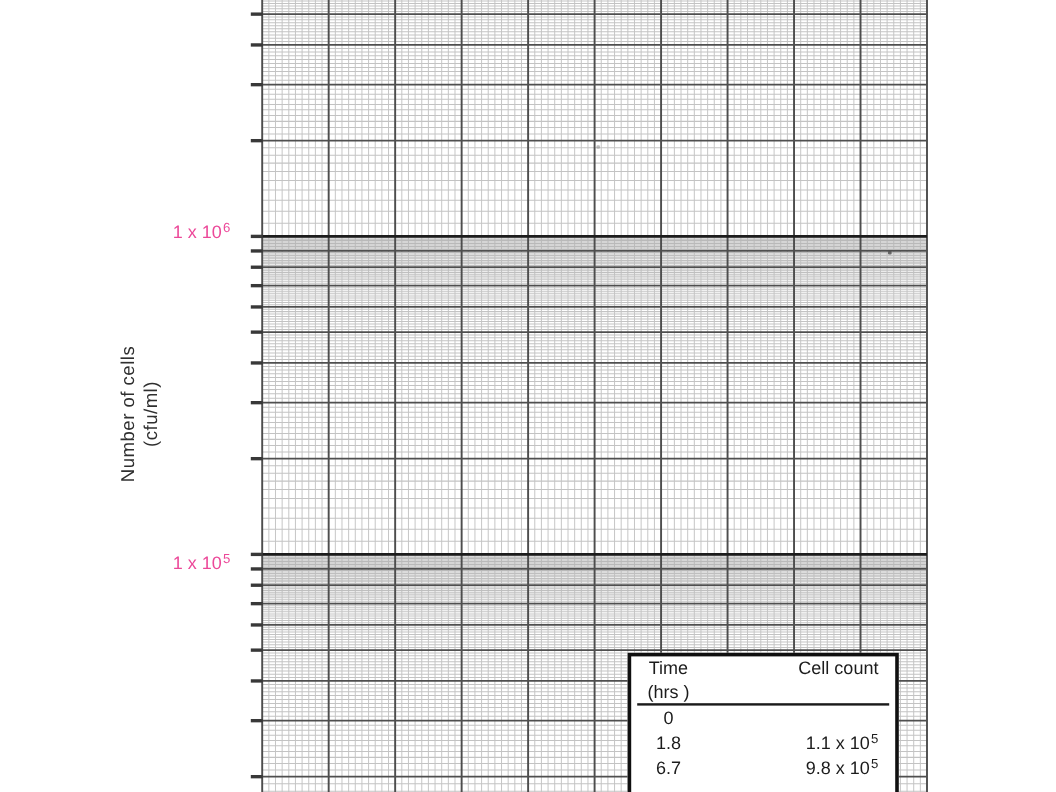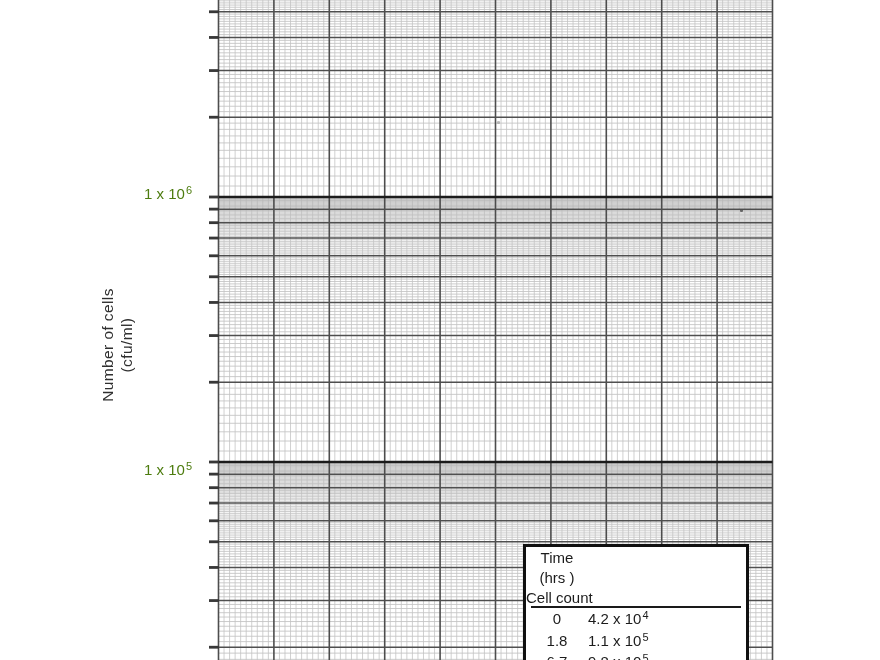--- a/index.html
+++ b/index.html
@@ -10,34 +10,34 @@
   }
   #grid{position:absolute;left:0;top:0;}
   .y-axis-label{
     position:absolute; left:117px; top:345px;
     transform:translate(-50%,-50%) rotate(-90deg);
     text-align:center; font-size:15.5px; line-height:19px;
     letter-spacing:.4px; white-space:nowrap; color:#2f2f2f; z-index:3;
   }
   .y-tick-label{
     position:absolute; left:116px; width:76px; text-align:right;
-    font-size:15px; color:#4d7c0f; z-index:3; white-space:nowrap;
+    font-size:15px; color:#ec4899; z-index:3; white-space:nowrap;
   }
   #ytick-e6{top:185px;}
   #ytick-e5{top:461px;}
   .sup{font-size:11px; position:relative; top:-5px; margin-left:1px;}
   .table-box{
     position:absolute; left:523px; top:544px; width:220px; height:135px;
     background:#ffffff; border:3px solid #101010; z-index:4;
     font-size:15px; color:#1c1c1c;
   }
   .tb-title{text-align:center; margin-top:5px; line-height:18px;}
-  .tb-head{display:flex; margin-top:1px; line-height:20px;flex-direction:column;}
+  .tb-head{display:flex; margin-top:1px; line-height:20px;}
   .tb-col-time{width:62px; text-align:center; flex:none;}
-  .tb-col-count{flex:1; text-align:left; }
+  .tb-col-count{flex:1; text-align:right; padding-right:14px;}
   .tb-rule{border-top:2px solid #1a1a1a; margin:-2px 5px 0 5px;}
   .tb-rows{margin-top:1px;}
   .t-row{display:flex; line-height:20.5px;}
   .speck{position:absolute; z-index:2; background:#8a8a8a; border-radius:1px;}
   #speck-1{left:497px; top:121px; width:3px; height:3px; opacity:.55;}
   #speck-2{left:740px; top:209px; width:3px; height:3px; background:#4e4e4e; opacity:.8;}
 </style>
 </head>
 <body>
 
@@ -410,21 +410,20 @@
         <div>(hrs )</div>
       </div>
       <div class="tb-col-count">
         <div>Cell count</div>
       </div>
     </div>
     <div class="tb-rule"></div>
     <div class="tb-rows">
       <div class="t-row">
         <div class="tb-col-time">0</div>
-        <div class="tb-col-count"><span>4.2 x 10</span><span class="sup">4</span></div>
       </div>
       <div class="t-row">
         <div class="tb-col-time">1.8</div>
         <div class="tb-col-count"><span>1.1 x 10</span><span class="sup">5</span></div>
       </div>
       <div class="t-row">
         <div class="tb-col-time">6.7</div>
         <div class="tb-col-count"><span>9.8 x 10</span><span class="sup">5</span></div>
       </div>
     </div>

